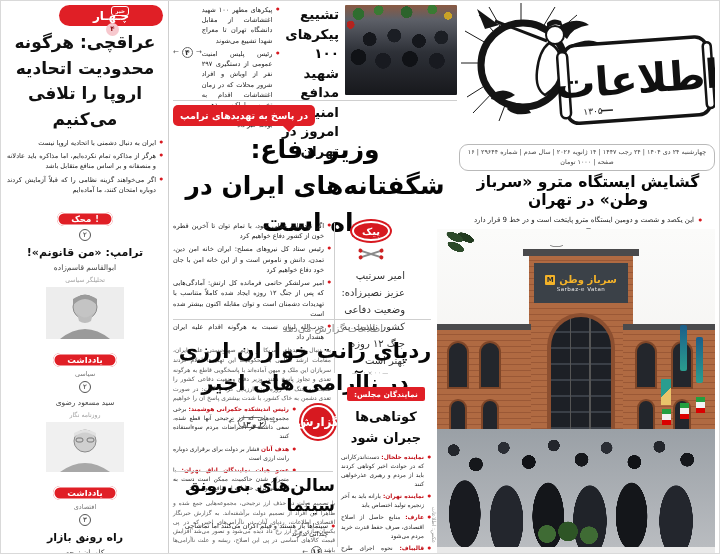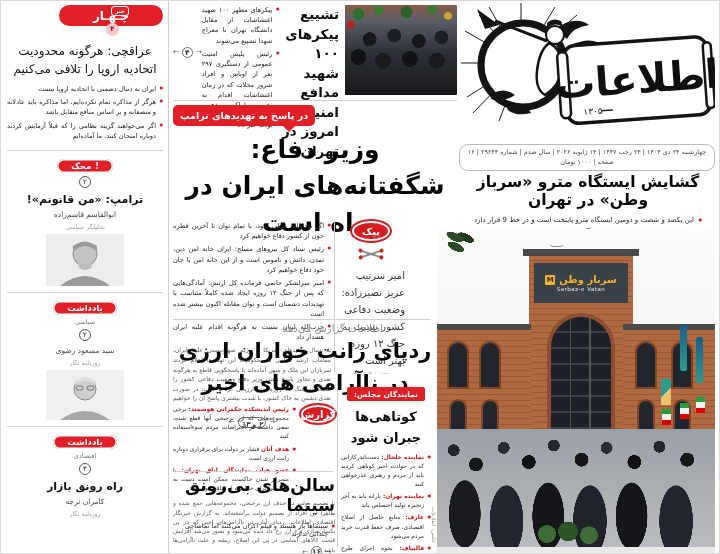--- a/index.html
+++ b/index.html
@@ -40,22 +40,22 @@
   .ribbon-wrap { align-self:flex-start; margin-bottom:2px; position:relative; }
   .ribbon { background:#e01f26; color:#fff; border-radius:11px; width:104px;
     height:21px; display:flex; align-items:center; justify-content:center;
     font-weight:bold; font-size:12px; letter-spacing:4px; position:relative; }
   .ribbon .inset { position:absolute; top:1px; right:34px; background:#e01f26;
     border:1px solid #fff; border-radius:3px; font-size:5.5px; letter-spacing:0;
     padding:0 3px; line-height:8px; }
   .ribbon-page { position:absolute; top:18px; right:44px; width:13px; height:13px;
     background:#f7c8ce; color:#8c1016; border-radius:50%; font-size:7px;
     text-align:center; line-height:13px; font-weight:bold; }
-  .sb-title { font-size:12px; font-weight:normal; color:#111; text-align:center;
-    line-height:1.5; margin:14px 2px 6px; }
+  .sb-title { font-size:17px; font-weight:bold; color:#111; text-align:center;
+    line-height:1.5; margin:2px 2px 6px; }
   .sb-divider { height:1px; background:#cfcfcf; margin:6px 0; }
   .col-pill { background:#e01f26; color:#fff; border-radius:10px;
     font-size:8.5px; font-weight:bold; padding:2px 14px; display:inline-flex;
     gap:4px; align-items:center; margin:2px auto 0; box-shadow:0 0 0 1.5px #fff inset; }
   .col-pill .pin { font-size:8px; }
   .center-col { display:flex; flex-direction:column; align-items:center; }
   .tagline { font-size:6.5px; color:#777; margin-top:3px; }
   .numcirc { width:12px; height:12px; border:1px solid #555; border-radius:50%;
     font-size:7px; line-height:11px; text-align:center; margin:3px 0; color:#222; }
   .sb-art-title { font-size:11px; font-weight:bold; color:#101010; margin:2px 0; text-align:center;}
@@ -115,21 +115,21 @@
     margin-top:2px; }
 
   
   #report-kicker { left:232px; top:322px; width:150px; font-size:10px;
     color:#8a8a8a; }
   #report-title { left:172px; top:335px; width:264px; font-size:21px;
     font-weight:bold; color:#070707; text-align:center; line-height:1.5; }
   #report-body { left:172px; top:404px; width:162px; }
   #report-row { display:flex; gap:5px; }
   #report-stamp { flex:none; display:flex; flex-direction:column; align-items:center; }
-  #report-stamp .stamp { width:34px; height:18px; font-size:10px; }
+  #report-stamp .stamp { width:34px; height:34px; font-size:12px; }
   #report-bullets { flex:1; }
   #report-par { font-size:5.8px; color:#555; line-height:1.6; text-align:justify;
     margin-top:3px; }
 
   
   #majles { left:340px; top:386px; width:90px; display:flex;
     flex-direction:column; align-items:center; }
   #majles-label { background:#e01f26; color:#fff; font-size:7.5px; font-weight:bold;
     padding:2.5px 7px; border-radius:2px; }
   #majles-title { font-size:13px; font-weight:bold; color:#0a0a0a; line-height:1.6;

